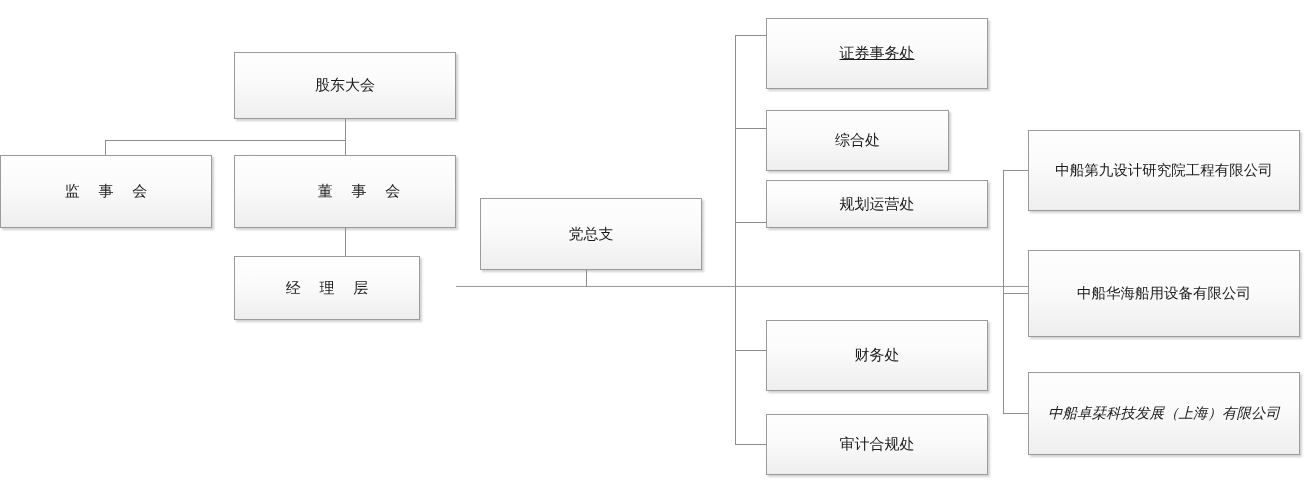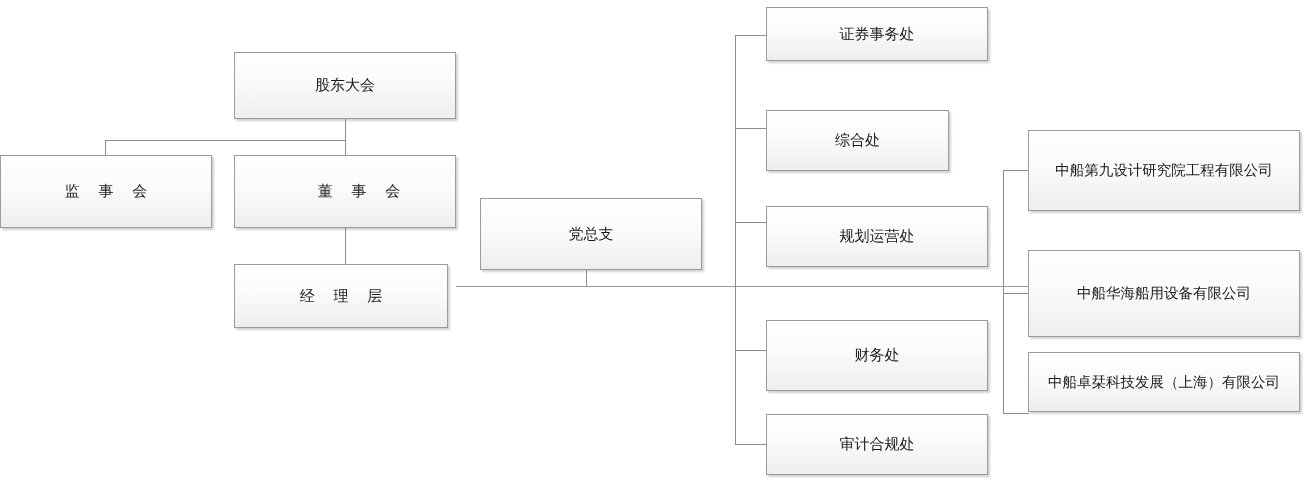--- a/index.html
+++ b/index.html
@@ -41,57 +41,57 @@
   </div>
 
   <div class="node spaced" style="left:0px;top:155px;width:212px;height:73px;">
     <span>监 事 会</span>
   </div>
 
   <div class="node spaced" style="left:234px;top:155px;width:222px;height:73px;padding-left:28px;">
     <span>董 事 会</span>
   </div>
 
-  <div class="node spaced" style="left:234px;top:264px;width:214px;height:64px;">
+  <div class="node spaced" style="left:234px;top:256px;width:186px;height:64px;">
     <span>经 理 层</span>
   </div>
 
   <div class="node" style="left:480px;top:154px;width:222px;height:72px;margin-top:44px;">
     <span>党总支</span>
   </div>
 
-  <div class="node" style="left:766px;top:7px;width:222px;height:54px;">
+  <div class="node" style="left:766px;top:18px;width:222px;height:71px;text-decoration:underline;">
     <span>证券事务处</span>
   </div>
 
   <div class="node" style="left:766px;top:110px;width:183px;height:61px;">
     <span>综合处</span>
   </div>
 
-  <div class="node" style="left:766px;top:206px;width:222px;height:61px;">
+  <div class="node" style="left:766px;top:180px;width:222px;height:48px;">
     <span>规划运营处</span>
   </div>
 
   <div class="node" style="left:766px;top:320px;width:222px;height:71px;">
     <span>财务处</span>
   </div>
 
   <div class="node" style="left:766px;top:414px;width:222px;height:61px;">
     <span>审计合规处</span>
   </div>
 
   <div class="node wide" style="left:1028px;top:130px;width:272px;height:81px;">
     <span>中船第九设计研究院工程有限公司</span>
   </div>
 
   <div class="node wide" style="left:1028px;top:250px;width:272px;height:87px;">
     <span>中船华海船用设备有限公司</span>
   </div>
 
-  <div class="node wide" style="left:1028px;top:352px;width:272px;height:60px;">
+  <div class="node wide" style="left:1028px;top:372px;width:272px;height:83px;font-style:italic;">
     <span>中船卓栞科技发展（上海）有限公司</span>
   </div>
 
   <div class="line v" style="left:345px;top:119px;height:22px;"></div>
   <div class="line h" style="left:105px;top:140px;width:241px;"></div>
   <div class="line v" style="left:105px;top:140px;height:16px;"></div>
   <div class="line v" style="left:345px;top:140px;height:16px;"></div>
 
   <div class="line v" style="left:345px;top:228px;height:37px;"></div>
 

